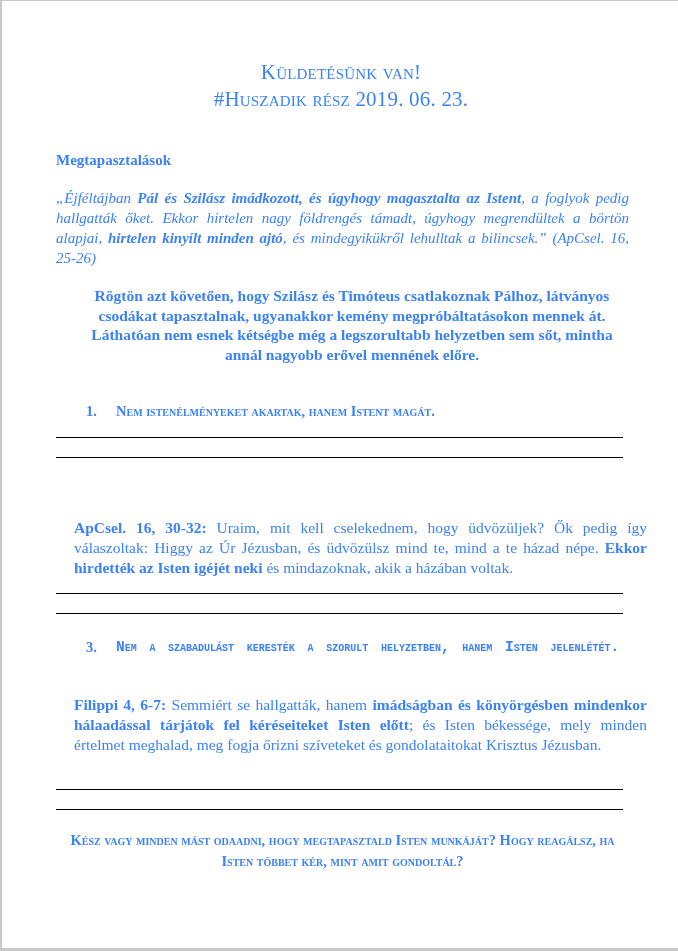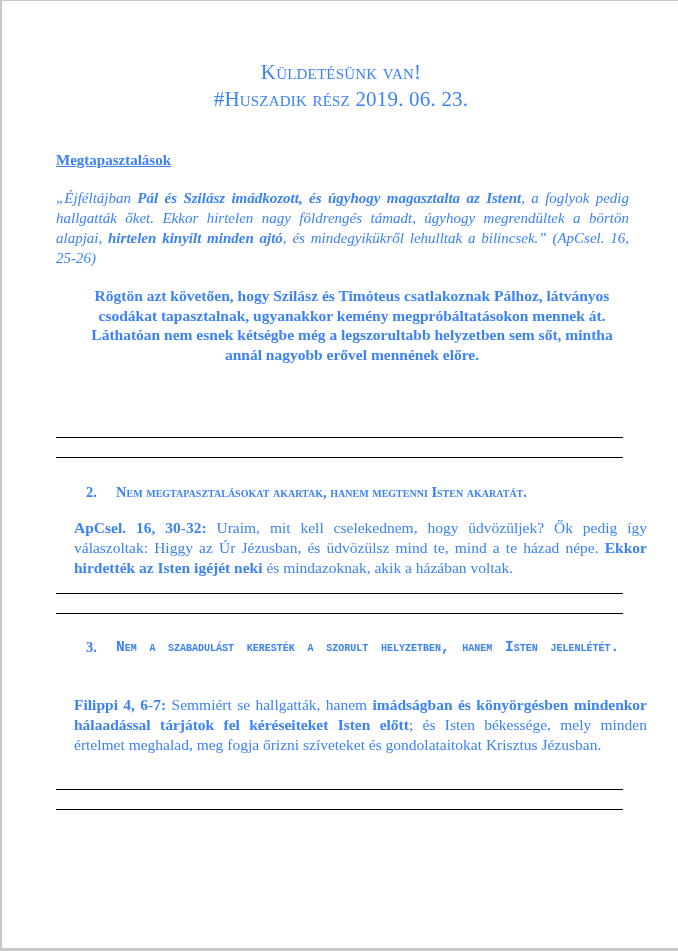--- a/index.html
+++ b/index.html
@@ -7,21 +7,21 @@
   .page {
     position: absolute; left: 0; top: 0; width: 678px; height: 951px;
     background: #ffffff; box-sizing: border-box;
     border-top: 1px solid #c8c8c8; border-left: 2px solid #c8c8c8;
     border-bottom: 3px solid #c8c8c8;
     font-family: "Liberation Serif", "DejaVu Serif", serif; color: #3b82f6;
   }
   .title-block { position: absolute; top: 58px; left: 0; width: 678px; text-align: center; }
   .title-line { font-size: 21px; line-height: 27px; font-variant: small-caps; letter-spacing: 0.2px; }
   .abs { position: absolute; left: 54px; width: 573px; }
-  .section-heading { top: 150px; font-weight: bold; font-size: 15px; line-height: 18px; text-decoration: underline; }
+  .section-heading { top: 150px; font-weight: bold; font-size: 15px; line-height: 18px; }
   .quote { top: 187px; font-style: italic; font-size: 15px; line-height: 20px; text-align: justify; text-align-last: left; }
   .quote b { font-weight: bold; }
   .intro { top: 285px; left: 70px; width: 560px; font-weight: bold; font-size: 15.5px; line-height: 19.5px; text-align: center; }
   .point { font-variant: small-caps; font-weight: bold; font-size: 14.5px; line-height: 20px; }
   .point .num { display: inline-block; width: 30px; }
   .point-1 { top: 400px; left: 84px; width: 540px; }
   .point-2 { top: 481px; left: 84px; width: 540px; }
   .point-3 { top: 636px; left: 84px; width: 537px; text-align: justify; }
   .point-3 .num { position: absolute; left: 0; top: 0; }
   .point-3 .txt { display: block; padding-left: 30px; text-align: justify; text-align-last: left; word-spacing: 4px; font-family: Liberation Mono, monospace; }
@@ -41,34 +41,35 @@
     <div class="title-line">Küldetésünk van!</div>
     <div class="title-line">#Huszadik rész 2019. 06. 23.</div>
   </div>
 
   <div class="abs section-heading">Megtapasztalások</div>
 
   <div class="abs quote"><span>„Éjféltájban </span><b>Pál és Szilász imádkozott, és úgyhogy magasztalta az Istent</b><span>, a foglyok pedig hallgatták őket. Ekkor hirtelen nagy földrengés támadt, úgyhogy megrendültek a börtön alapjai, </span><b>hirtelen kinyílt minden ajtó</b><span>, és mindegyikükről lehulltak a bilincsek.” (ApCsel. 16, 25-26)</span></div>
 
   <div class="abs intro">Rögtön azt követően, hogy Szilász és Timóteus csatlakoznak Pálhoz, látványos csodákat tapasztalnak, ugyanakkor kemény megpróbáltatásokon mennek át. Láthatóan nem esnek kétségbe még a legszorultabb helyzetben sem sőt, mintha annál nagyobb erővel mennének előre.</div>
 
+  <div class="abs point point-1">
+    <span class="num">1.</span><span>Nem istenélményeket akartak, hanem Istent magát.</span>
+  </div>
   <div class="rule" style="top:436px;"></div>
   <div class="rule" style="top:456px;"></div>
 
-  <div class="abs point point-2">
-    <span class="num">2.</span><span>Nem megtapasztalásokat akartak, hanem megtenni Isten akaratát.</span>
-  </div>
 
   <div class="abs verse verse-2"><b>ApCsel. 16, 30-32:</b><span> Uraim, mit kell cselekednem, hogy üdvözüljek? Ők pedig így válaszoltak: Higgy az Úr Jézusban, és üdvözülsz mind te, mind a te házad népe. </span><b>Ekkor hirdették az Isten igéjét neki</b><span> és mindazoknak, akik a házában voltak.</span></div>
   <div class="rule" style="top:592px;"></div>
   <div class="rule" style="top:612px;"></div>
 
   <div class="abs point point-3">
     <span class="num">3.</span>
       <span class="txt">Nem a szabadulást keresték a szorult helyzetben, hanem Isten jelenlétét.</span>
   </div>
 
   <div class="abs verse verse-3"><b>Filippi 4, 6-7:</b><span> Semmiért se hallgatták, hanem </span><b>imádságban és könyörgésben mindenkor hálaadással tárjátok fel kéréseiteket Isten előtt</b><span>; és Isten békessége, mely minden értelmet meghalad, meg fogja őrizni szíveteket és gondolataitokat Krisztus Jézusban.</span></div>
   <div class="rule" style="top:788px;"></div>
   <div class="rule" style="top:808px;"></div>
 
+  <div class="closing">Kész vagy minden mást odaadni, hogy megtapasztald Isten munkáját? Hogy reagálsz, ha Isten többet kér, mint amit gondoltál?</div>
 
 </div>
 
 </body></html>

